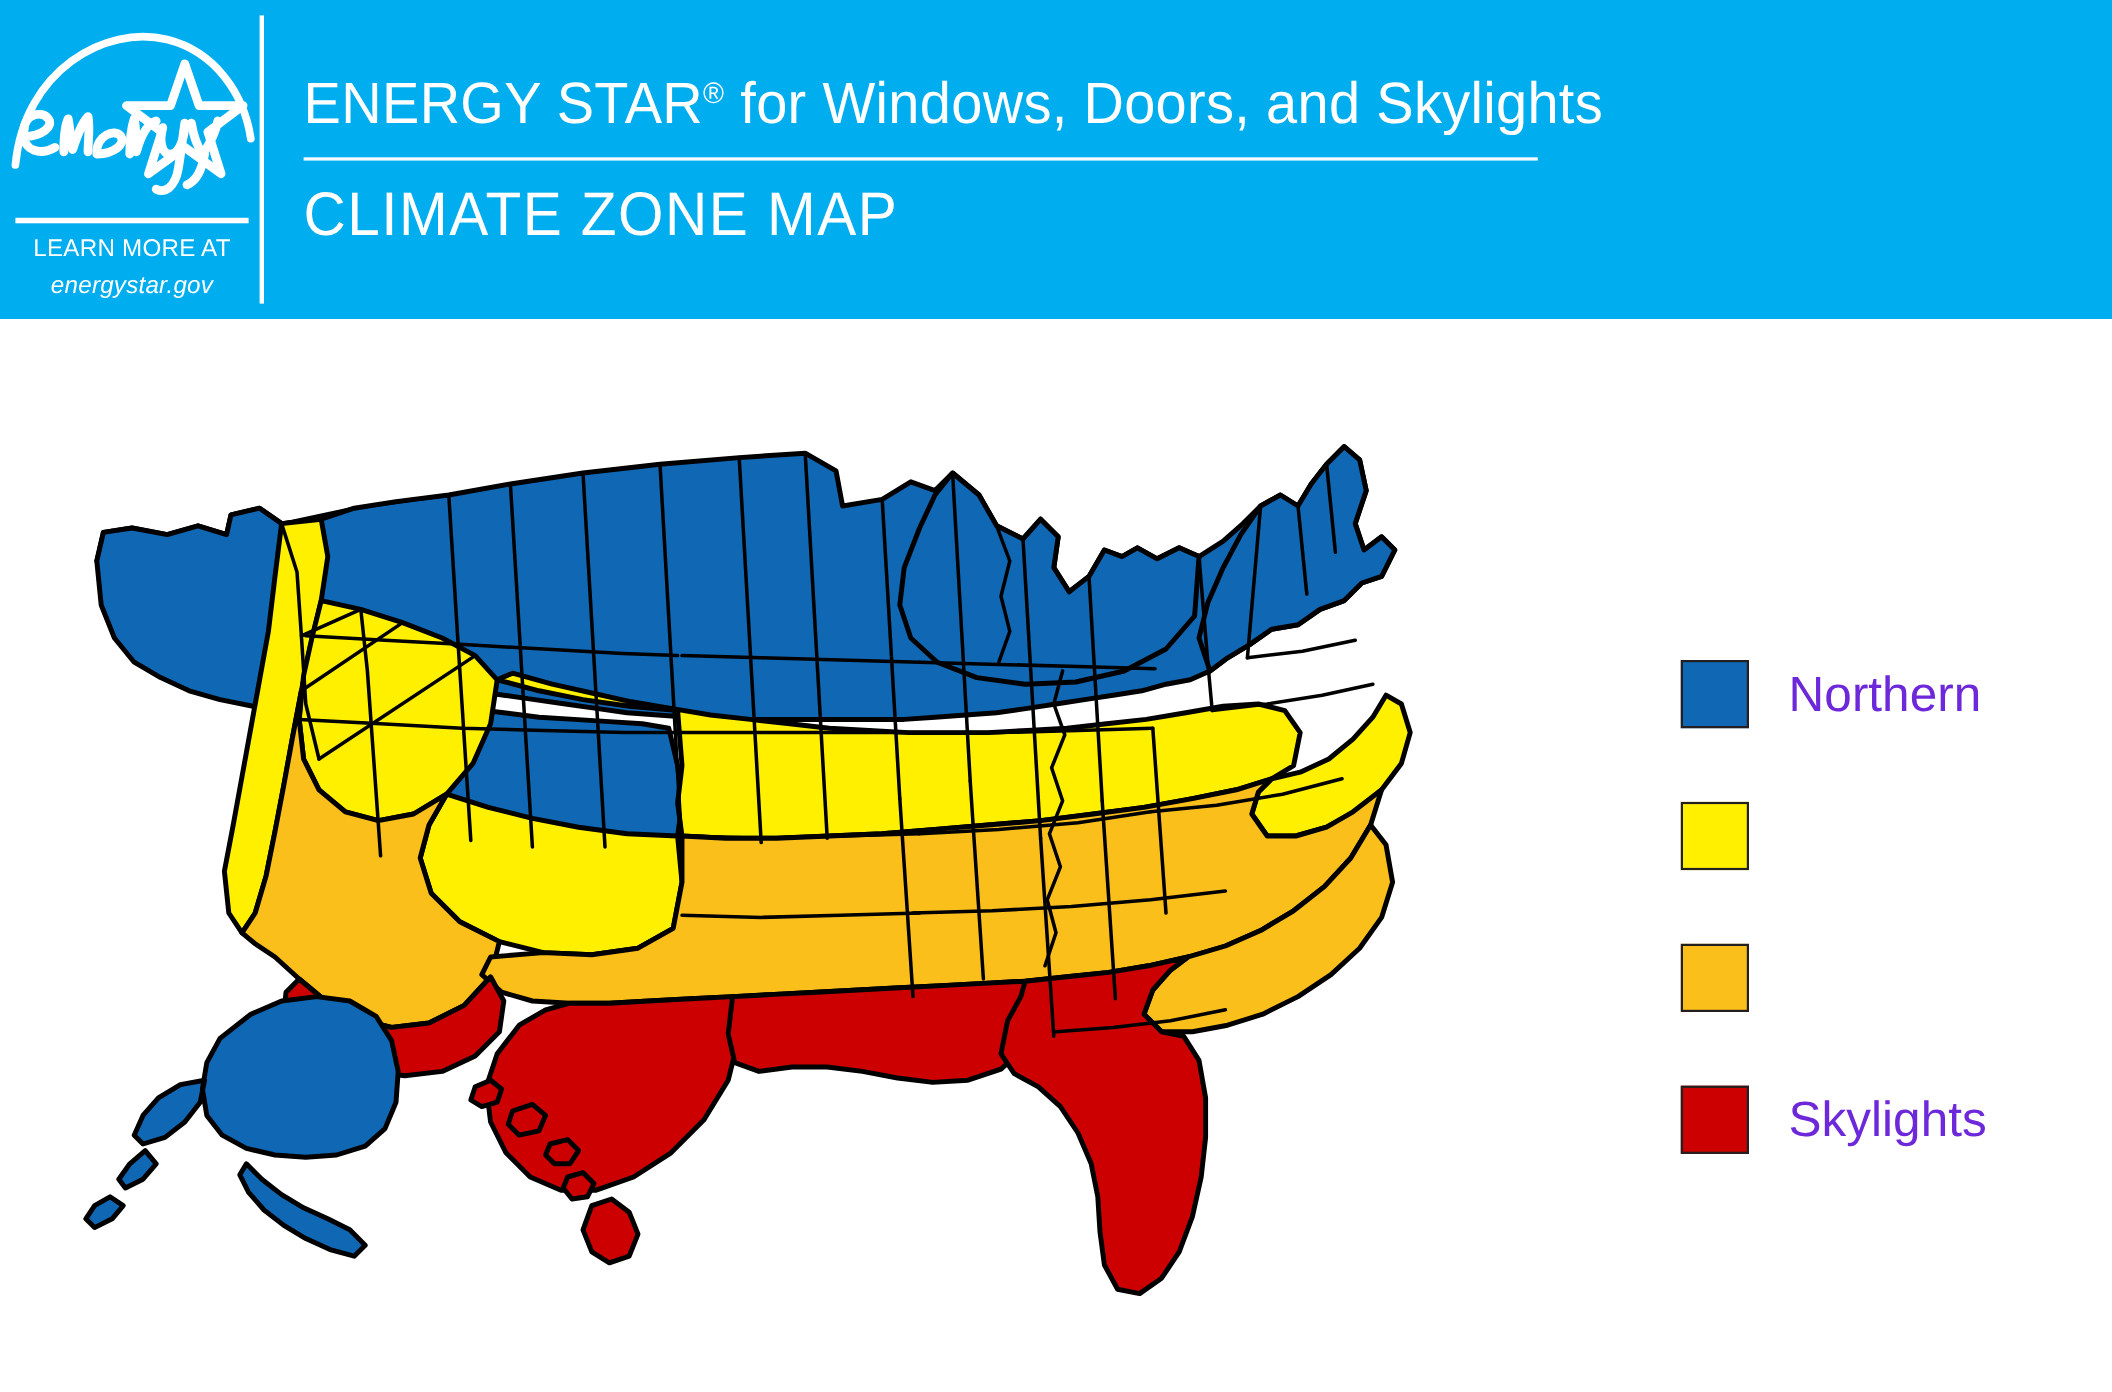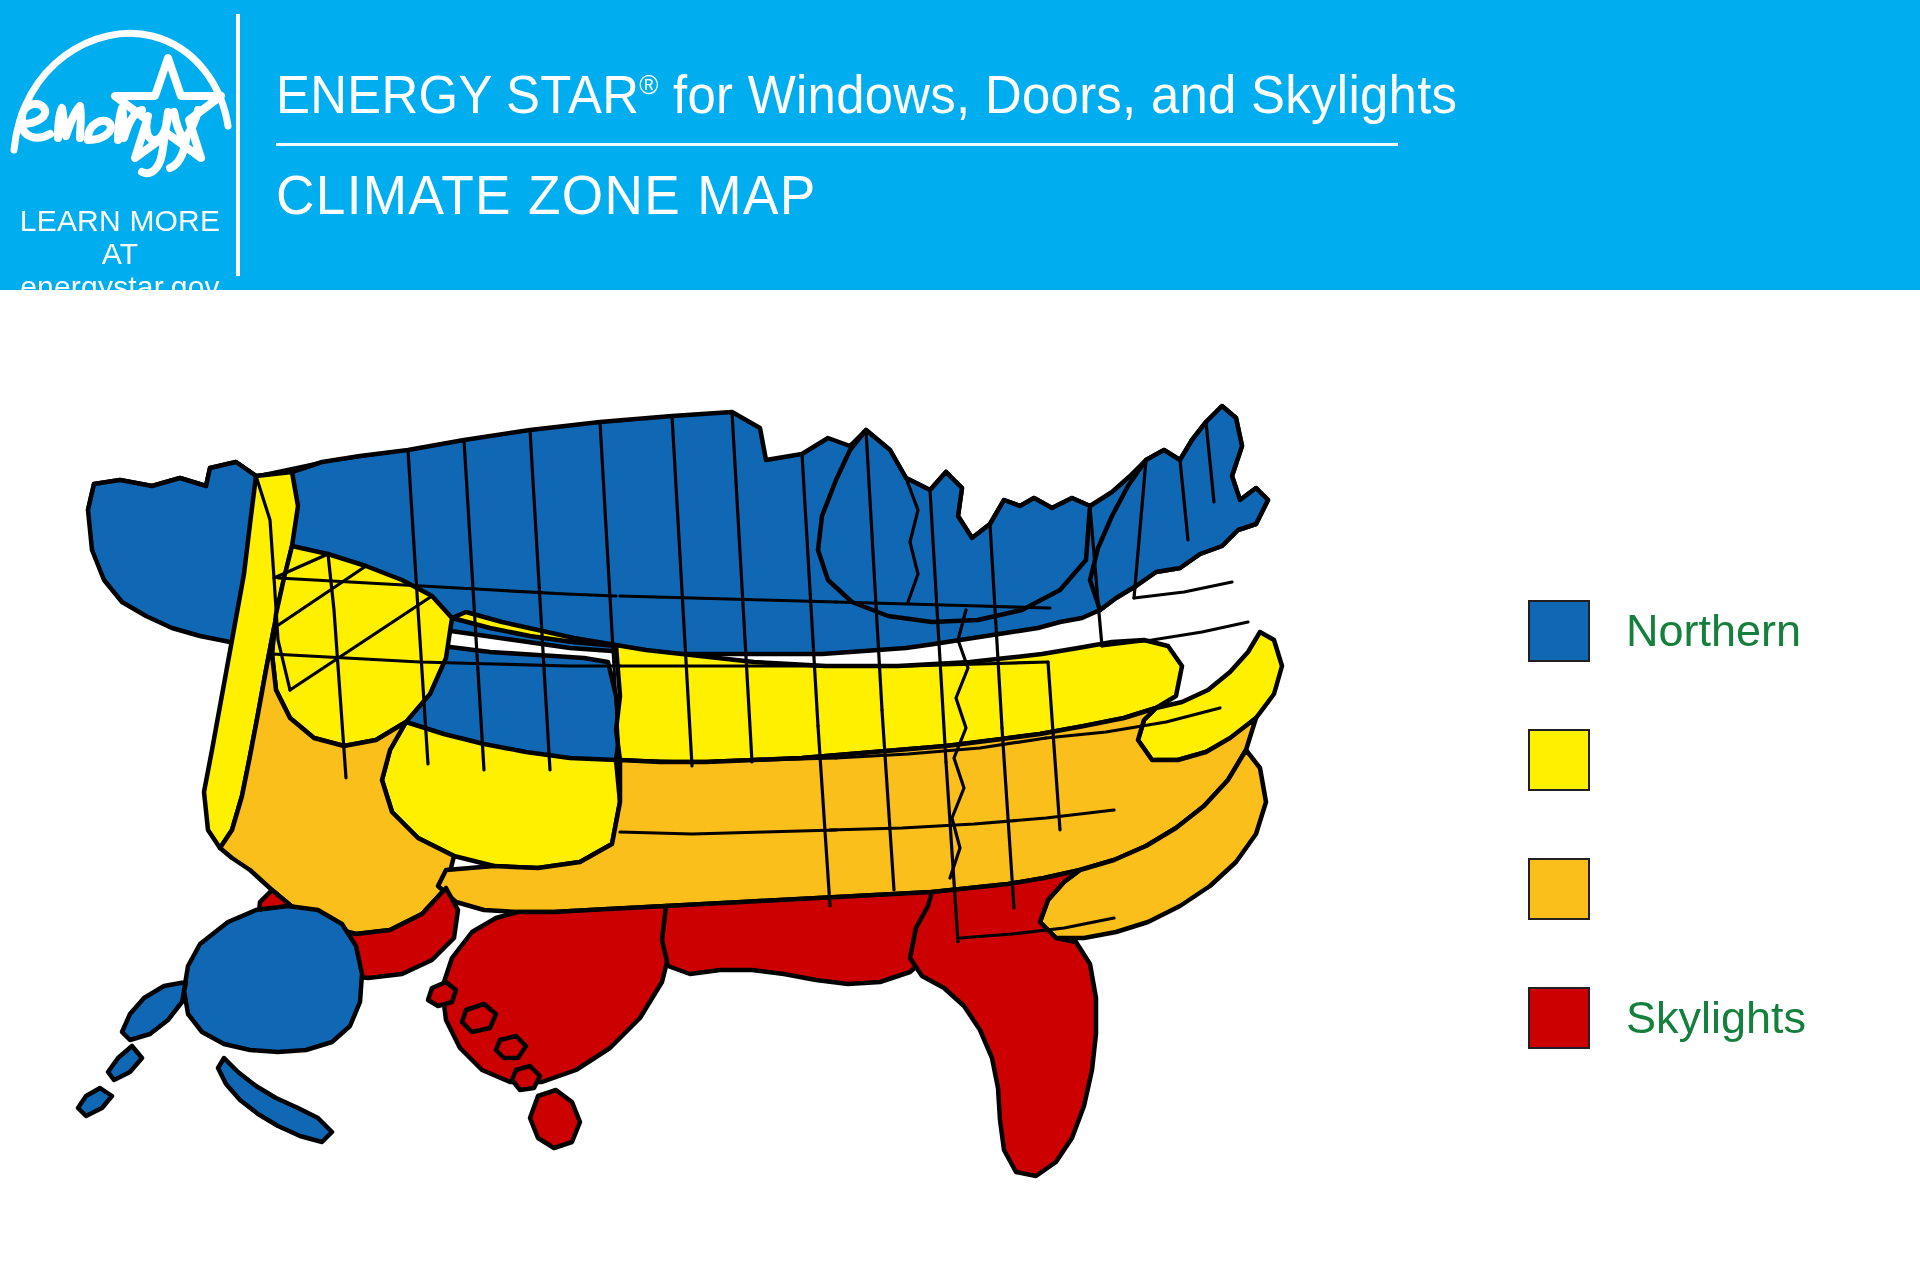--- a/index.html
+++ b/index.html
@@ -55,26 +55,26 @@
   #logo-mark svg { display: block; }
   #logo-rule {
     width: 212px;
     height: 5px;
     background: #ffffff;
     margin: 0 0 6px 0;
   }
   #logo-tagline {
     text-align: center;
     color: #ffffff;
-    font-size: 30px;
+    font-size: 22px;
     line-height: 33px;
     letter-spacing: 0.2px;
     font-family: "Liberation Sans", sans-serif;
   }
-  #logo-tagline .l2 { display: block; }
+  #logo-tagline .l2 { display: block; font-style: italic; }
 
   #header-text {
     flex: 1;
     position: relative;
     padding-left: 36px;
     display: flex;
     flex-direction: column;
     justify-content: center;
   }
   #header-title {
@@ -147,21 +147,21 @@
     width: 62px;
     height: 62px;
     border: 2px solid #231f20;
     box-sizing: border-box;
     flex: 0 0 auto;
   }
   .legend-label {
     margin-left: 36px;
     font-size: 45px;
     line-height: 48px;
-    color: #15803d;
+    color: #6d28d9;
     white-space: nowrap;
     font-family: "Liberation Sans", sans-serif;
   }
 </style>
 </head>
 <body>
 
 <div id="header-bar">
 
   <div id="logo-block">

